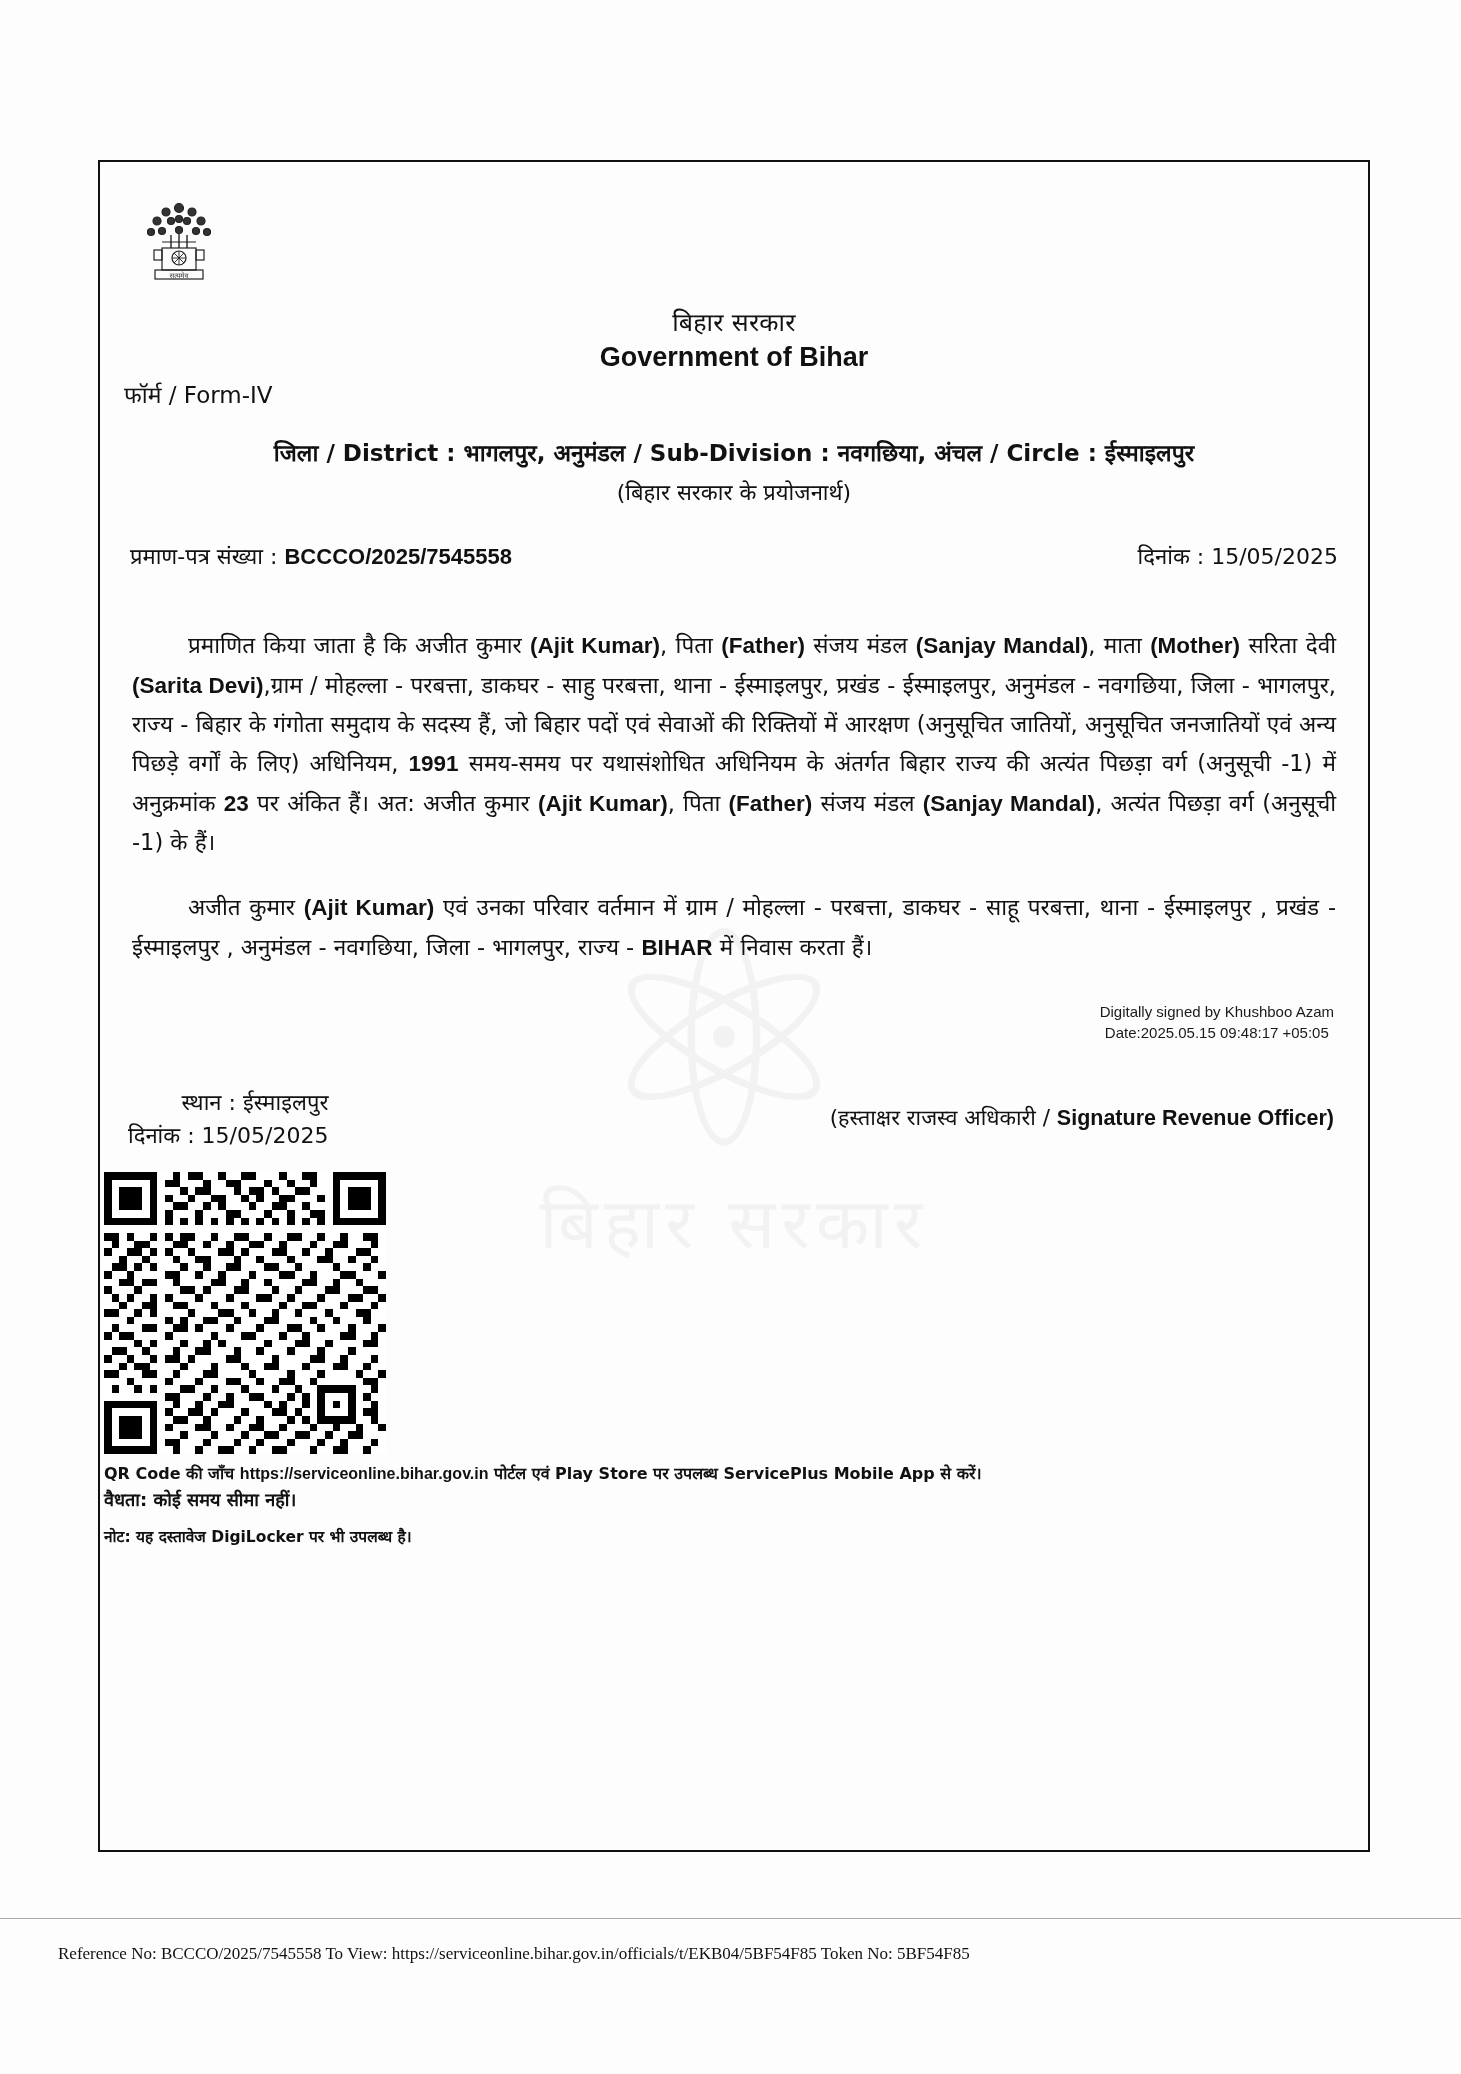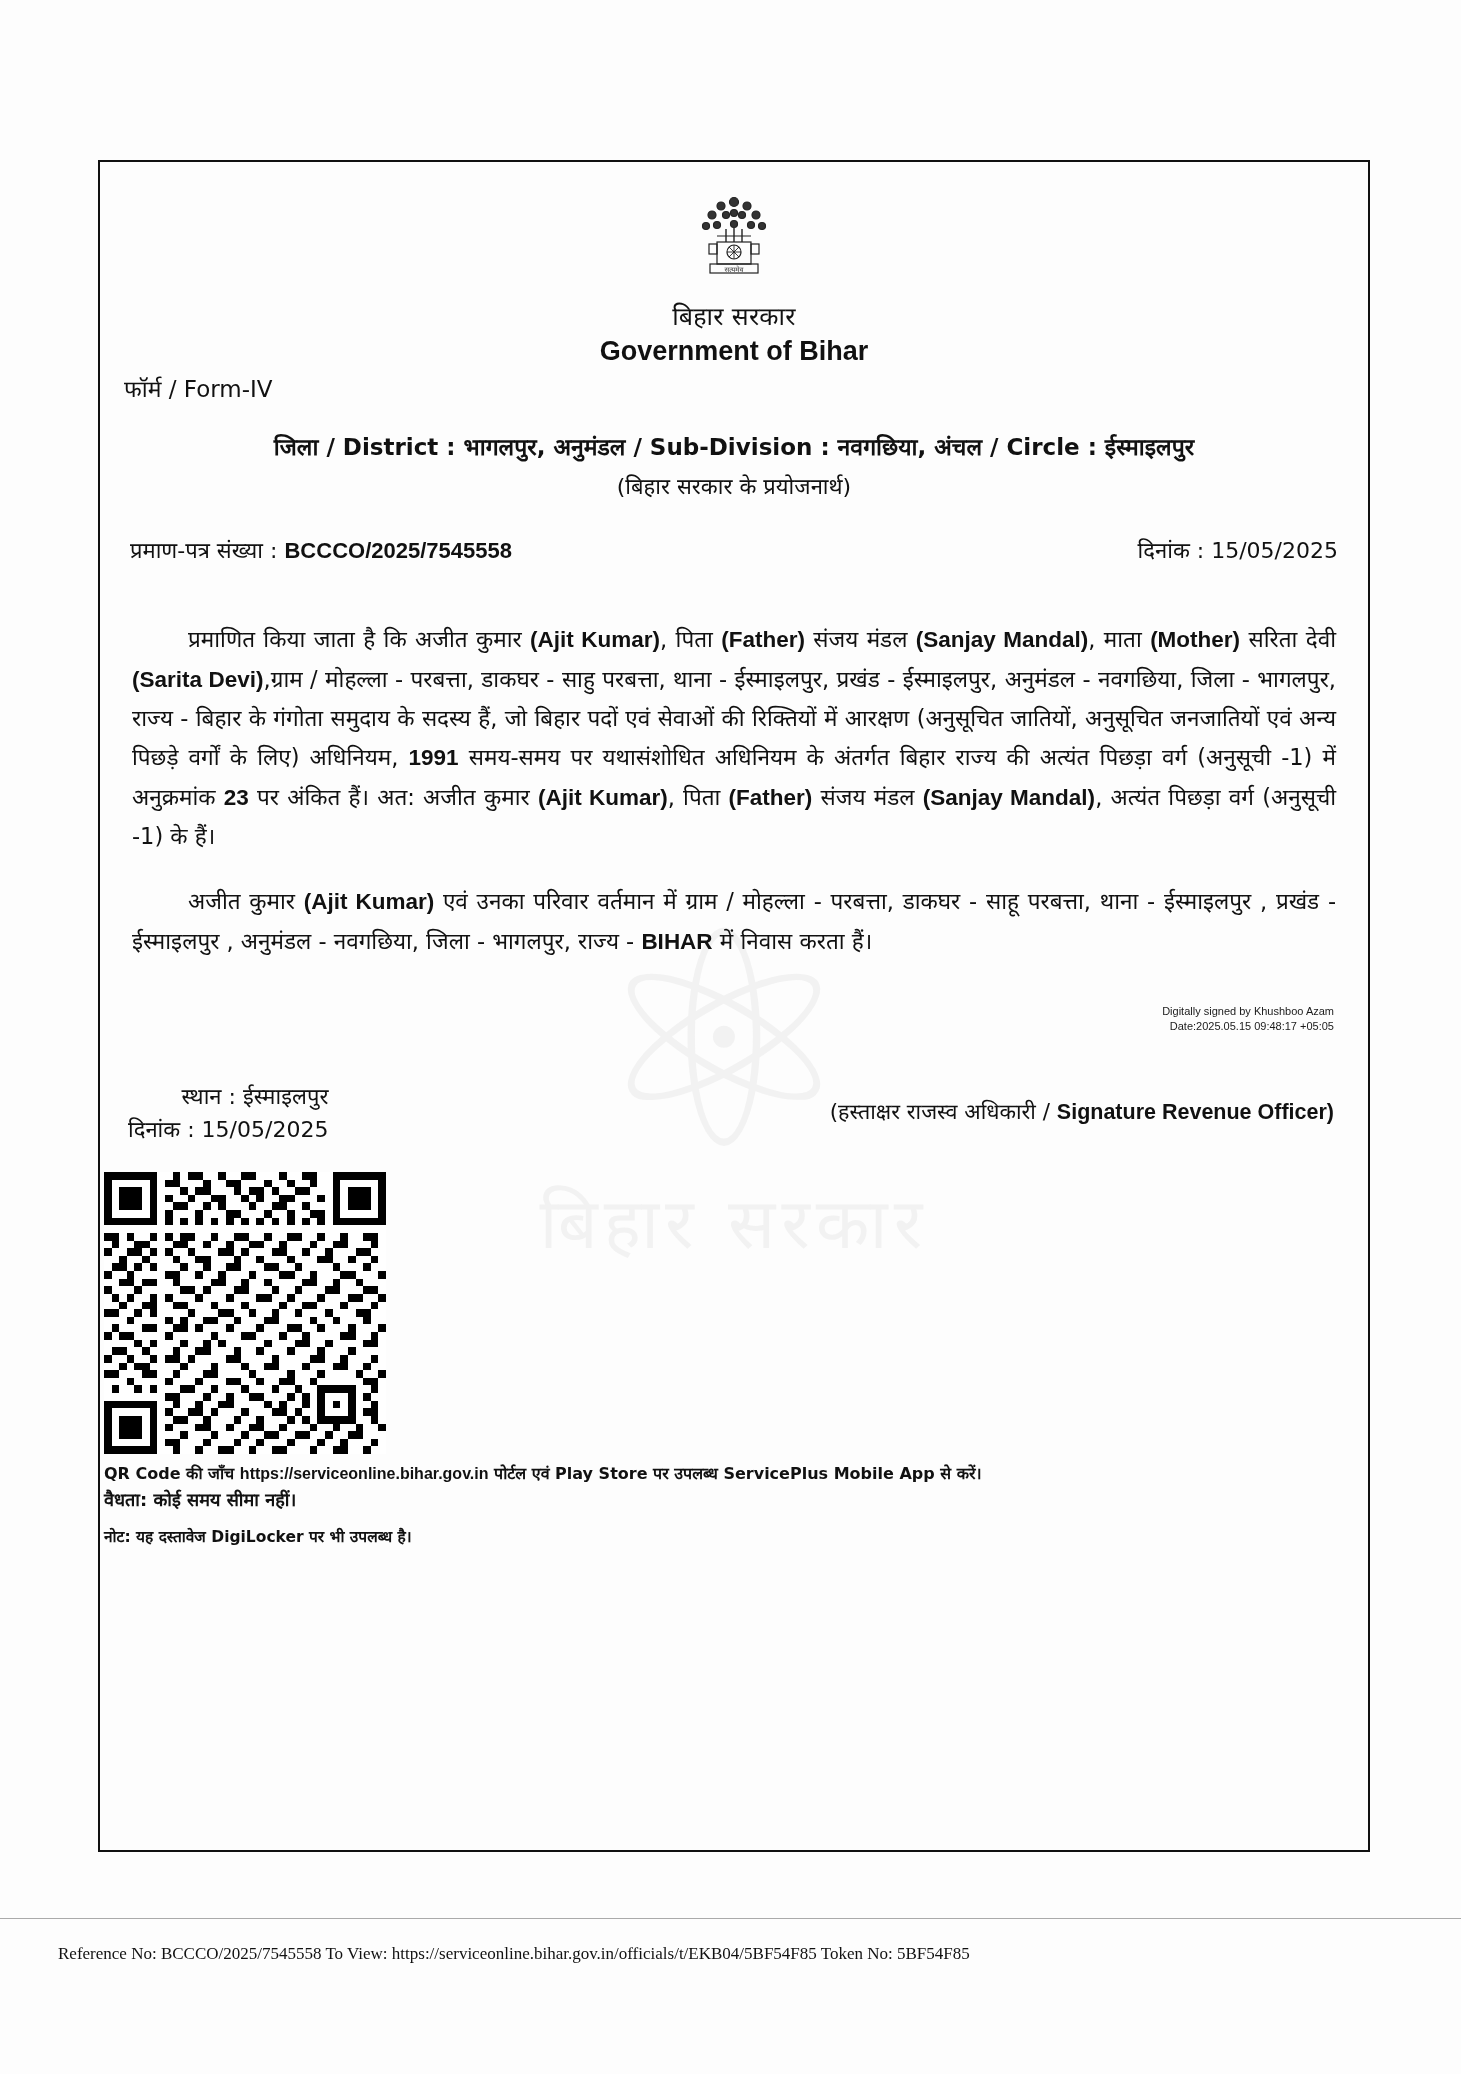--- a/index.html
+++ b/index.html
@@ -64,22 +64,22 @@
   }
 
   .inner {
     position: relative;
     z-index: 2;
     padding: 0 24px;
   }
 
   
   .emblem-wrap {
-    text-align: center;
-    padding-top: 22px;
+    text-align: left;
+    padding-top: 28px;
   }
   .emblem {
     width: 110px;
     height: 106px;
     display: inline-block;
   }
 
   .head-hi {
     text-align: center;
     font-family: "DejaVu Sans", sans-serif;
@@ -145,26 +145,26 @@
 
   .sign-block {
     margin-top: 24px;
     padding: 0 8px;
     position: relative;
     min-height: 160px;
   }
   .digital-sign {
     position: absolute;
     right: 10px;
-    top: 16px;
-    font-size: 11px;
+    top: 7px;
+    font-size: 15px;
     line-height: 1.45;
     font-family: "Liberation Sans", sans-serif;
     color: #1a1a1a;
-    text-align: right;
+    text-align: center;
   }
   .sign-line {
     position: absolute;
     right: 10px;
     top: 108px;
     font-size: 21.5px;
     font-family: "DejaVu Sans", sans-serif;
   }
   .sign-line b { font-family: "Liberation Sans", sans-serif; }
   .place-date {

